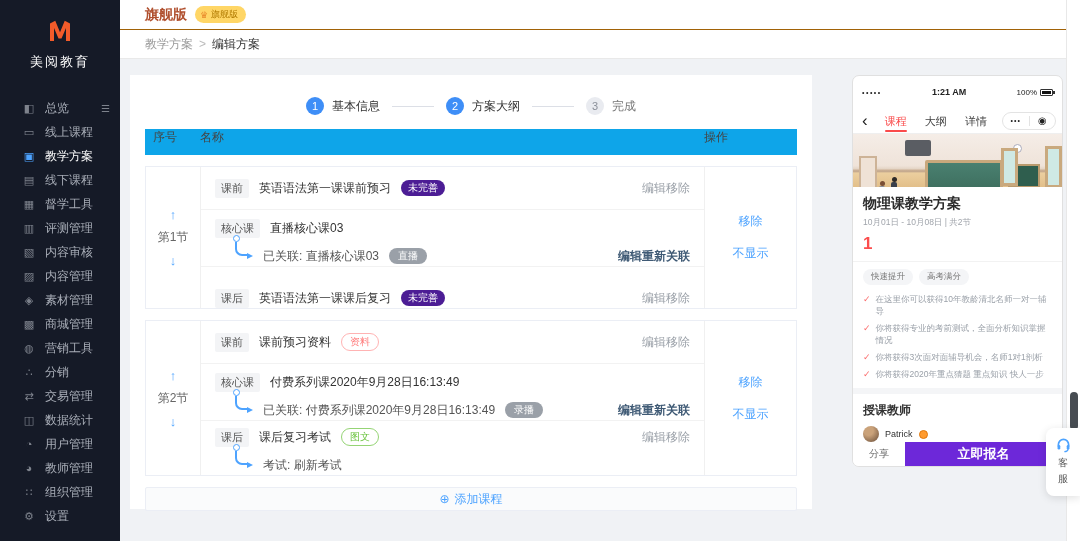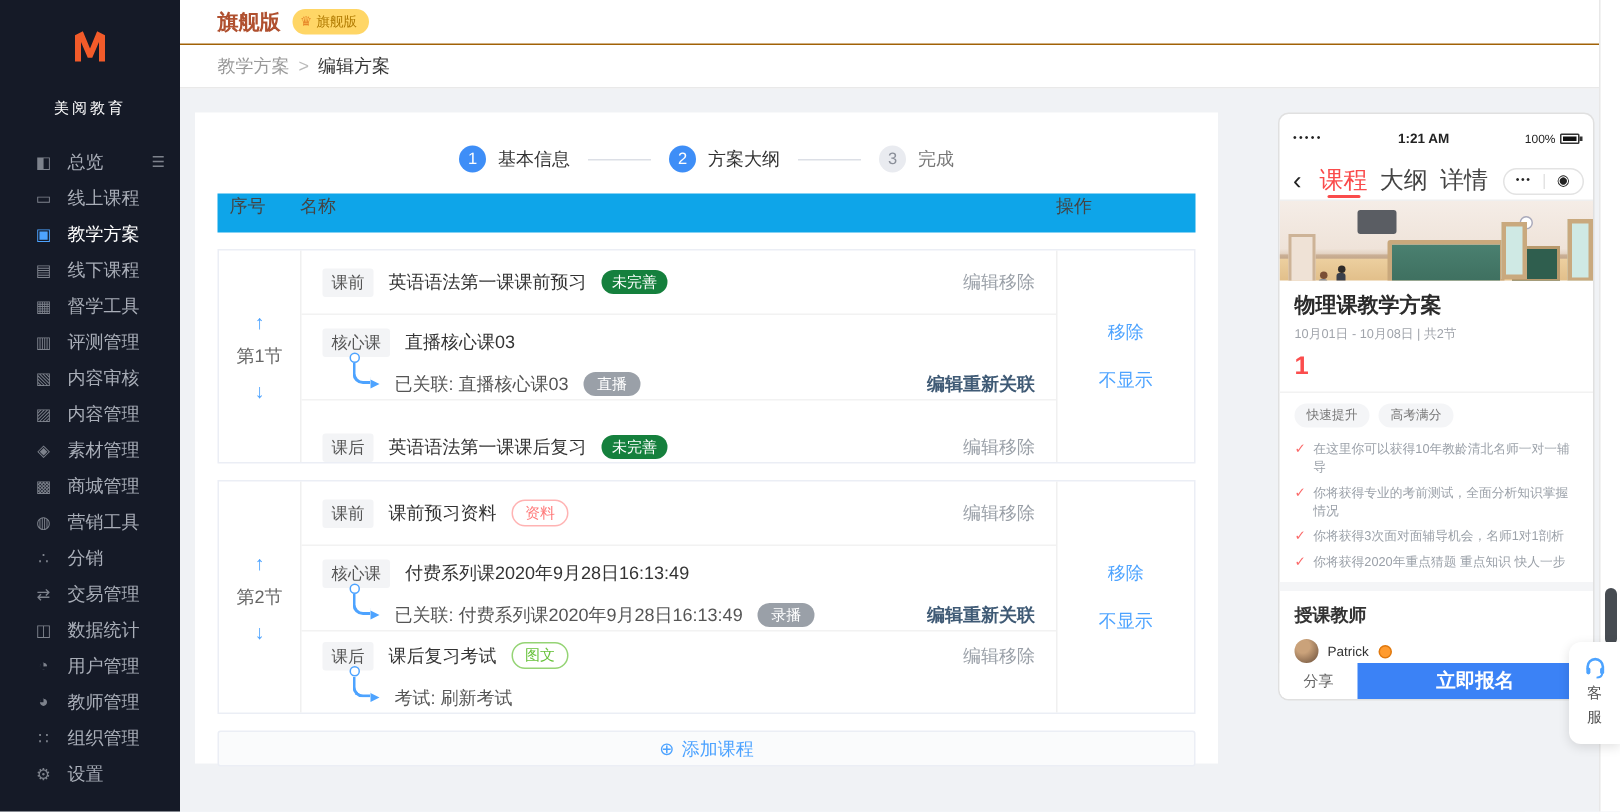--- a/index.html
+++ b/index.html
@@ -3,21 +3,21 @@
 <meta charset="utf-8">
 <style>
   * { margin:0; padding:0; box-sizing:border-box; }
   html,body { width:1080px; height:541px; overflow:hidden; background:#f0f2f5;
     font-family:"Liberation Sans","DejaVu Sans",sans-serif; font-size:12px; color:#333; }
 
   
   .sidebar { position:absolute; left:0; top:0; width:120px; height:541px; background:#151a27; z-index:5; }
   .brand { padding-top:16px; text-align:center; }
   .brand svg { width:30px; height:30px; }
-  .brand-name { color:#fff; font-size:10px; letter-spacing:2px; margin-top:16px; }
+  .brand-name { color:#fff; font-size:13px; letter-spacing:2px; margin-top:4px; }
   .menu { position:absolute; top:96px; left:0; right:0; }
   .mitem { height:24px; display:flex; align-items:center; padding:0 10px 0 22px; color:#a9aeb8; cursor:pointer; }
   .mitem .mi { width:14px; font-size:11px; color:#7d828c; margin-right:9px; text-align:center; flex:0 0 14px; }
   .mitem.active { color:#fff; }
   .mitem.active .mi { color:#4da3ff; }
   .mitem .collapse { margin-left:auto; font-size:10px; color:#7d828c; }
   .mitem span.lbl { font-size:12px; }
 
   
   .topbar { position:absolute; left:120px; top:0; right:0; height:30px; background:#fff; display:flex; align-items:center; padding:0 18px 0 25px; border-bottom:1px solid #a16207; z-index:2;}
@@ -49,21 +49,21 @@
   .section { border:1px solid #ebeef5; display:flex; margin-top:11px; }
   .sec-left { width:55px; border-right:1px solid #f0f0f0; display:flex; flex-direction:column; align-items:center; justify-content:center; gap:8px; }
   .sec-left .arr { color:#4da3ff; font-size:13px; cursor:pointer; line-height:1; }
   .sec-left .snm { color:#666; }
   .sec-mid { flex:1; display:flex; flex-direction:column; }
   .crow { padding:0 14px; display:flex; flex-direction:column; justify-content:center; }
   .crow + .crow { border-top:1px solid #f2f2f2;justify-content:flex-end; }
   .rline { display:flex; align-items:center; gap:10px; min-height:20px; }
   .tagg { background:#f3f4f6; color:#555; font-size:11px; padding:2px 6px; border-radius:2px; }
   .ctitle { color:#333; }
-  .badge-red { background:#15803d; color:#fff; font-size:10px; padding:1px 7px; border-radius:9px; }
+  .badge-red { background:#4c1d95; color:#fff; font-size:10px; padding:1px 7px; border-radius:9px; }
   .badge-outline-red { border:1px solid #ffb3b3; color:#ff7a7a; font-size:10px; padding:1px 8px; border-radius:9px; }
   .badge-outline-green { border:1px solid #95d475; color:#67c23a; font-size:10px; padding:1px 8px; border-radius:9px; }
   .badge-gray { background:#9aa0a8; color:#fff; font-size:10px; padding:1px 9px; border-radius:9px; }
   .acts { margin-left:auto; display:flex; gap:0; }
   .alink-gray { color:#9aa0a8; cursor:pointer; }
   .alink-dark { color:#3f5a75; font-weight:bold; cursor:pointer; }
   .linkrow { margin-left:18px; margin-top:8px; }
   .linkline { width:12px; height:14px; border-left:2px solid #4da3ff; border-bottom:2px solid #4da3ff; border-bottom-left-radius:7px; position:relative; margin:-8px 6px 6px 2px; }
   .linkline::before { content:''; position:absolute; top:-7px; left:-4.5px; width:5px; height:5px; border:1.5px solid #4da3ff; border-radius:50%; background:#fff; }
   .linkline::after { content:''; position:absolute; right:-6px; bottom:-4.5px; border-left:6px solid #4da3ff; border-top:3.5px solid transparent; border-bottom:3.5px solid transparent; }
@@ -77,21 +77,21 @@
   .phone { position:absolute; left:852px; top:75px; width:211px; height:392px; background:#fff; border:1px solid #e0e0e0; border-radius:7px; z-index:3; overflow:hidden; display:flex; flex-direction:column; }
   .pstatus { height:20px; display:flex; align-items:center; padding:16px 9px; }
   .psignal { font-size:7px; letter-spacing:1.5px; color:#222; }
   .ptime { flex:1; text-align:center; font-size:9px; font-weight:bold; color:#222; }
   .pbat { display:flex; align-items:center; gap:3px; font-size:8px; color:#222; }
   .batt { width:13px; height:7px; border:1px solid #333; border-radius:1px; position:relative; }
   .batt::before { content:''; position:absolute; left:1px; top:1px; bottom:1px; width:9px; background:#111; }
   .batt::after { content:''; position:absolute; right:-3px; top:1.5px; width:2px; height:3px; background:#333; }
   .ptabs { height:26px; border-bottom:1px solid #efefef; display:flex; align-items:center; padding:0 6px 0 9px; }
   .pback { font-size:17px; color:#222; line-height:1; margin-right:8px; cursor:pointer; }
-  .ptab { flex:1; text-align:center; font-size:16px; color:#444; cursor:pointer; position:relative; height:100%; line-height:26px; }
+  .ptab { flex:1; text-align:center; font-size:11px; color:#444; cursor:pointer; position:relative; height:100%; line-height:26px; }
   .ptab.active { color:#fa4b4b; }
   .ptab.active::after { content:''; position:absolute; left:50%; transform:translateX(-50%); bottom:1px; width:22px; height:2px; background:#fa4b4b; border-radius:1px; }
   .capsule { width:54px; height:18px; border:1px solid #e3e3e3; border-radius:9px; display:flex; align-items:center; margin-left:6px; background:#fff; }
   .capsule .cdots { flex:1; text-align:center; font-size:7px; letter-spacing:1px; color:#222; cursor:pointer; }
   .capsule .cbar { width:1px; height:10px; background:#e3e3e3; }
   .capsule .crec { flex:1; text-align:center; font-size:10px; color:#222; cursor:pointer; line-height:1; }
 
   .cover { height:112px; position:relative; overflow:hidden; background:linear-gradient(#f5ede7 0%,#efe3d9 60%,#e4d4c4 66%, #cbb096 68%, #c4a88c 72%, #eccf9f 73%, #e2bf8a 100%); }
   .floorlines { position:absolute; left:0; right:0; top:73px; bottom:0; background:repeating-linear-gradient(90deg, rgba(160,110,60,.25) 0 1px, transparent 1px 16px); }
   .board { position:absolute; left:72px; top:26px; width:78px; height:32px; background:linear-gradient(#4a8070,#3e6f5f); border:3px solid #c9a87c; border-radius:2px; }
@@ -119,21 +119,21 @@
   .bene .chk { color:#fb6b6b; font-size:9px; line-height:12px; }
   .bene .btx { color:#9ba1a9; font-size:8.5px; line-height:12px; }
   .band { height:6px; background:#f4f5f7; margin:8px -10px 0; }
   .pteach { font-size:12px; font-weight:bold; color:#333; margin-top:8px; }
   .trow { display:flex; align-items:center; gap:6px; margin-top:7px; }
   .tava { width:16px; height:16px; border-radius:50%; background:radial-gradient(circle at 35% 30%, #caa27a 30%, #8a6a4f 75%, #5e452f); }
   .tname { font-size:9px; color:#333; }
   .medal { width:9px; height:9px; border-radius:50%; background:#ff9b2f; border:1px solid #e0780d; display:inline-block; }
   .pfoot { height:24px; display:flex; flex:0 0 24px; }
   .pshare { width:52px; display:flex; align-items:center; justify-content:center; font-size:10px; color:#666; background:#fff; cursor:pointer; }
-  .psign { flex:1; background:#3b82f6; color:#fff; font-size:13px; font-weight:bold; display:flex; align-items:center; justify-content:center; cursor:pointer; }
+  .psign { flex:1; background:#6d28d9; color:#fff; font-size:13px; font-weight:bold; display:flex; align-items:center; justify-content:center; cursor:pointer; }
 
   
   .scrollstrip { position:absolute; right:0; top:0; width:14px; height:541px; background:#fff; border-left:1px solid #e8e8e8; z-index:4; }
   .scrollthumb { position:absolute; left:3px; top:392px; width:8px; height:38px; background:#474c52; border-radius:4px; cursor:pointer; }
   .support { position:absolute; left:1046px; top:428px; width:34px; height:68px; background:#fff; border-radius:8px 0 0 8px; box-shadow:0 2px 8px rgba(0,0,0,.12); z-index:6; display:flex; flex-direction:column; align-items:center; padding-top:8px; gap:3px; cursor:pointer; }
   .support .sline2 { font-size:10px; color:#555; line-height:13px; }
 </style>
 </head>
 <body>
 

